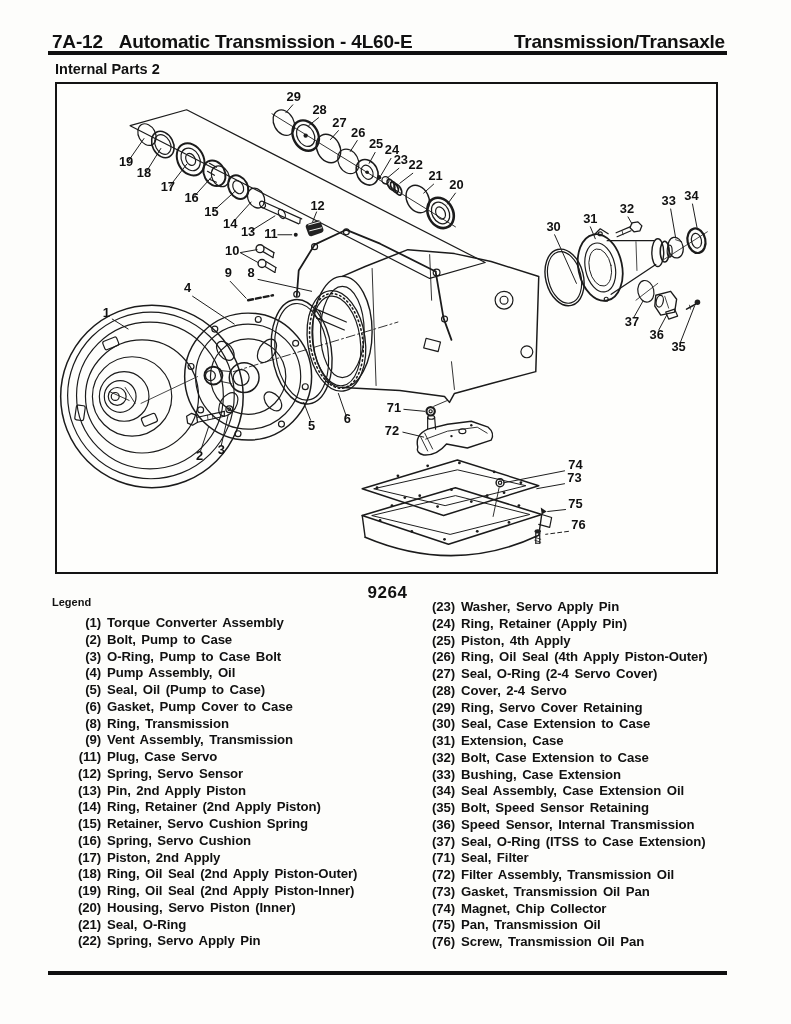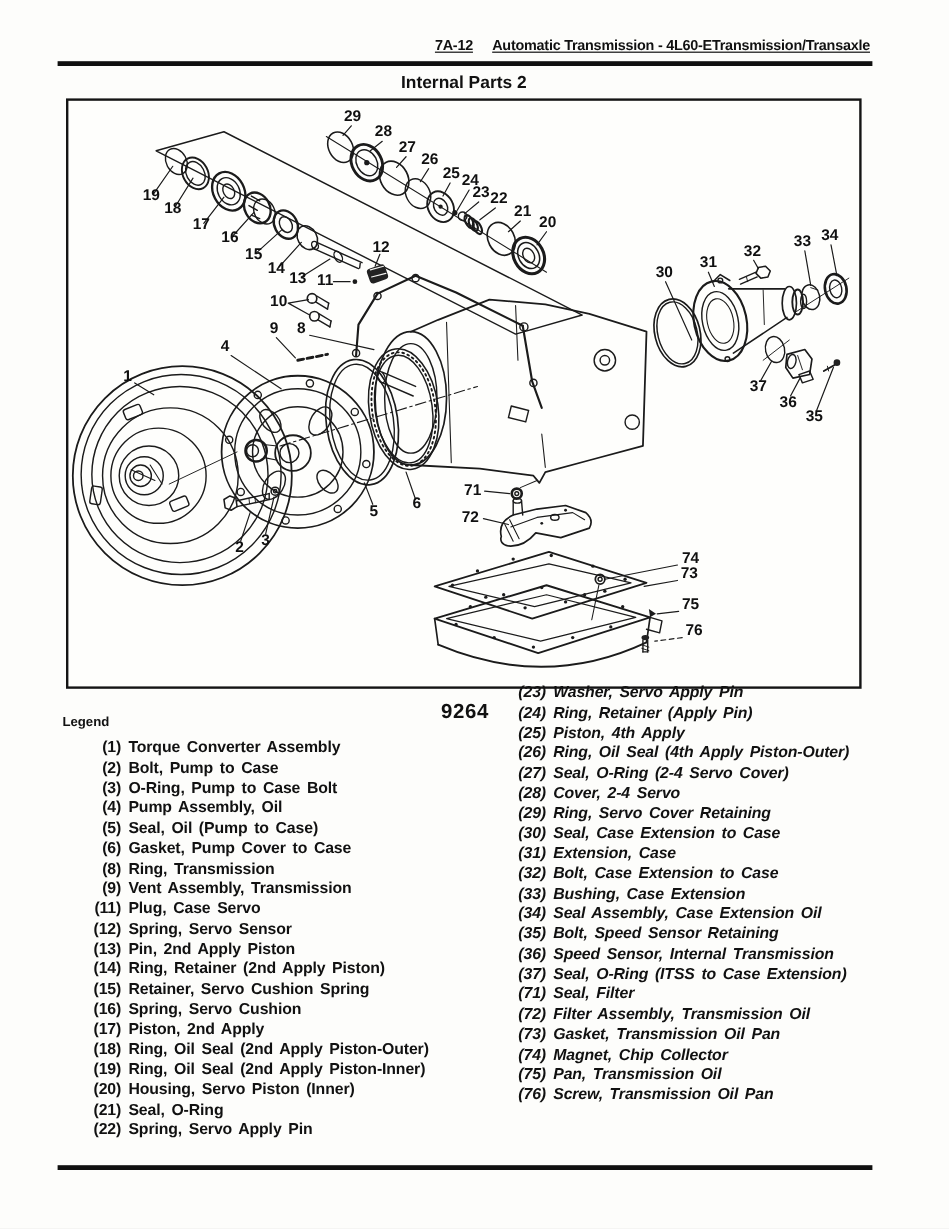--- a/index.html
+++ b/index.html
@@ -1,35 +1,35 @@
 <!DOCTYPE html>
 <html><head>
 <meta charset="utf-8">
 <style>
   html,body{margin:0;padding:0;background:#e8e8e8;}
   .page{position:relative;width:791px;height:1024px;background:#fdfdfb;color:#111;
         font-family:"Liberation Sans",sans-serif;overflow:hidden;margin:0 auto;}
   .hdr{position:absolute;left:52px;top:31px;right:66px;display:flex;
-       justify-content:flex-end;font-size:12px;font-weight:700;letter-spacing:-0.2px;white-space:nowrap;text-decoration:underline;}
+       justify-content:space-between;font-size:19px;font-weight:700;letter-spacing:-0.2px;white-space:nowrap;}
   .hdr .sec{margin-right:16px;}
   .rule{position:absolute;left:48px;right:64px;height:4px;background:#101010;}
   .rule.top{top:51px;}
   .rule.bottom{top:971px;}
-  .figtitle{position:absolute;left:55px;width:663px;top:61px;text-align:center;
+  .figtitle{position:absolute;left:55px;width:663px;top:61px;text-align:left;
             font-size:14.5px;font-weight:700;}
   .figbox{position:absolute;left:55px;top:82px;width:663px;height:492px;
           border:2px solid #141414;box-sizing:border-box;background:#fefefc;}
   .figbox svg{display:block;width:100%;height:100%;}
   .fignum{position:absolute;left:55px;width:665px;top:583px;text-align:center;
           font-size:17px;font-weight:700;letter-spacing:0.5px;}
   .legend-head{position:absolute;left:52px;top:596px;font-size:11px;font-weight:700;}
   .lcol{position:absolute;font-size:13.2px;font-weight:700;line-height:16.75px;
         word-spacing:2px;letter-spacing:-0.1px;white-space:nowrap;}
   .lcol.left{left:0;top:615px;}
-  .lcol.right{left:354px;top:569px;font-style:italic;}
+  .lcol.right{left:354px;top:599px;}
   .lrow{display:flex;}
   .lrow .num{display:inline-block;width:101px;text-align:right;flex:0 0 auto;}
   .lrow .txt{margin-left:6px;}
   text.callout{font-family:"Liberation Sans",sans-serif;font-size:13px;font-weight:700;
                fill:#101010;text-anchor:middle;}
 </style>
 </head>
 <body>
 
 <div class="page">

